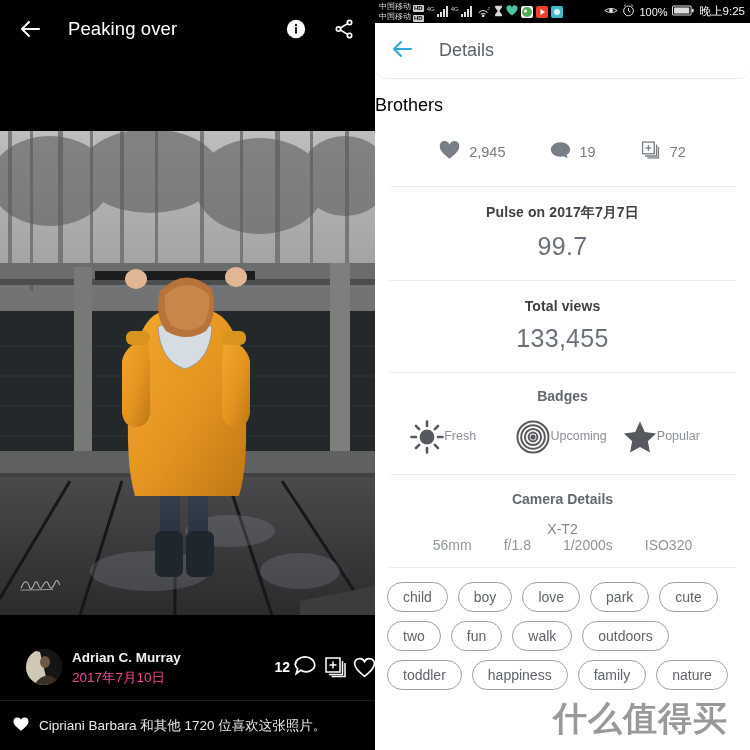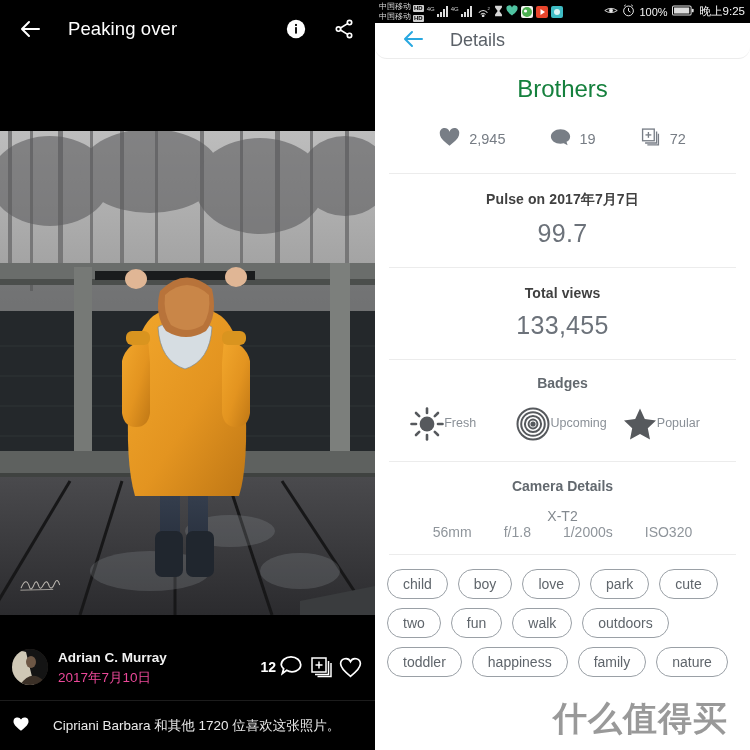--- a/index.html
+++ b/index.html
@@ -46,21 +46,21 @@
   .photo-wrap svg { display: block; }
   .signature {
     position: absolute;
     left: 18px; bottom: 22px;
     width: 64px; height: 20px;
     opacity: .75;
   }
 
   .meta-bar {
     position: absolute;
-    left: 0; bottom: 52px;
+    left: 14px; bottom: 52px;
     width: 375px; height: 62px;
     display: flex;
     align-items: center;
     padding: 0 12px;
     background: #000;
   }
   .avatar {
     width: 36px; height: 36px; border-radius: 50%;
     overflow: hidden; flex: none;
     background: #2a2520;
@@ -74,21 +74,21 @@
 
   .like-bar {
     position: absolute;
     left: 0; bottom: 0;
     width: 375px; height: 50px;
     display: flex; align-items: center;
     padding: 0 12px;
     background: #000;
     border-top: 1px solid #1c1c1c;
   }
-  .like-text { color: #eaeaea; font-size: 13.5px; margin-left: 23px; }
+  .like-text { color: #eaeaea; font-size: 13.5px; margin-left: 9px; }
 
   
   .right-pane {
     position: relative;
     width: 375px; height: 750px;
     background: #fff;
     overflow: hidden;
   }
   .statusbar {
     height: 23px;
@@ -112,36 +112,36 @@
   .sig-label { font-size: 6px; color:#cfcfcf; align-self:flex-start; margin-right:1px; }
   .bars { display:flex; align-items:flex-end; gap:1px; height: 11px; }
   .bars i { display:block; width:2px; background:#dcdcdc; }
   .tray { display:flex; align-items:center; gap:3px; margin-left: 5px; }
   .appicon { width: 12px; height: 12px; border-radius: 2px; display:block; }
   .status-right { margin-left: auto; display:flex; align-items:center; gap:4px; }
   .battpct { font-size: 11px; color:#f2f2f2; }
   .clock { font-size: 11.5px; color:#f7f7f7; margin-left: 2px; white-space: nowrap; }
 
   .details-header {
-    height: 36px;
+    height: 56px;
     display: flex; align-items: center;
-    padding-left: 27px;
+    padding-left: 16px;
     background: #fff;
     border-bottom: 1px solid #ececec;
     border-radius: 12px;
   }
   .details-header .hdr-title {
     color: #5b6168; font-size: 18px; margin-left: 24px;
   }
   .divider { height: 1px; background: #ececec; margin: 0 14px; }
 
   .photo-title {
-    text-align: center;
-    color: #15803d;
-    font-size: 24px;
+    text-align: left;
+    color: #000000;
+    font-size: 18px;
     padding: 16px 0 18px;
   }
   .stats-row {
     display: flex; align-items: center; justify-content: center;
     gap: 44px;
     padding: 6px 0 22px;
   }
   .stat { display: flex; align-items: center; gap: 9px; }
   .stat-val { color: #767c84; font-size: 14.5px; }
 

